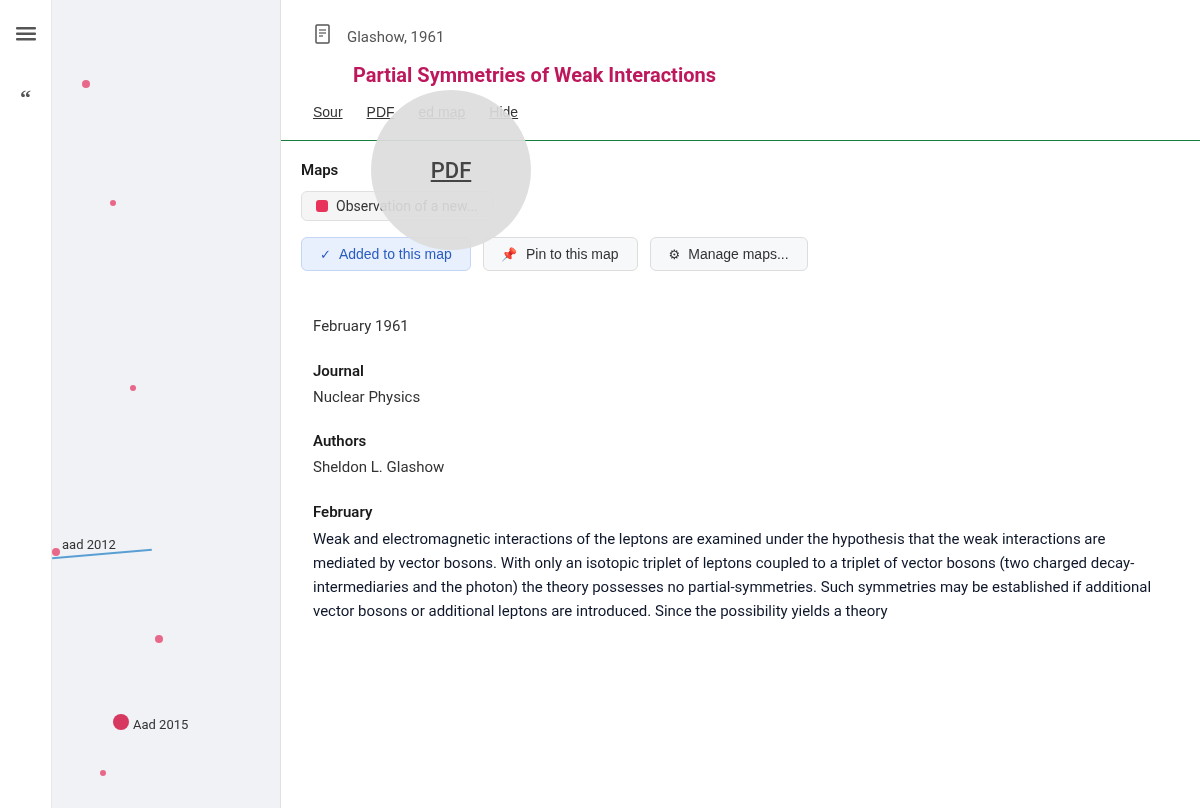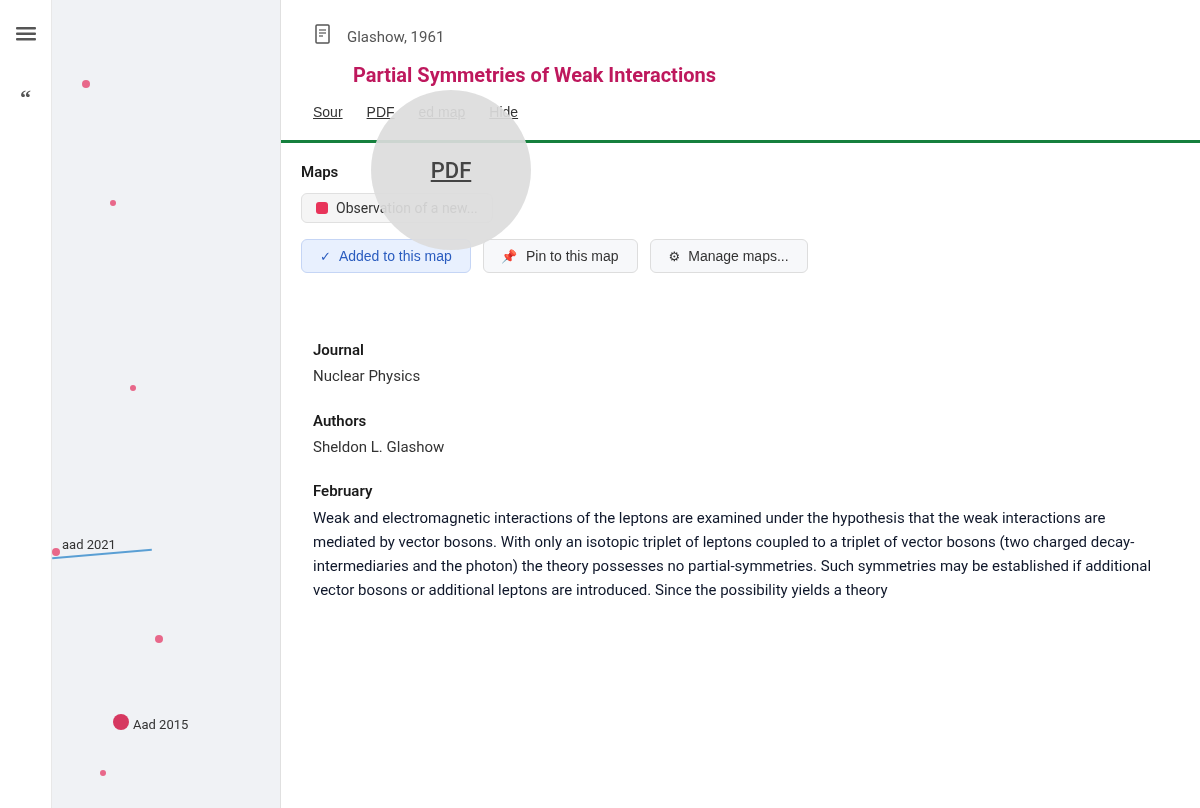--- a/index.html
+++ b/index.html
@@ -55,21 +55,21 @@
       height: 808px;
       background: #ffffff;
       border-left: 1px solid #e0e0e0;
       overflow-y: auto;
       overflow-x: hidden;
       position: relative;
     }
 
     .detail-header {
       padding: 24px 32px 0 32px;
-      border-bottom: 3px solid #15803d;
+      border-bottom: 1px solid #15803d;
     }
 
     .citation-label {
       display: flex;
       align-items: center;
       gap: 12px;
       margin-bottom: 12px;
     }
 
     .paper-title {
@@ -270,21 +270,21 @@
   </div>
 
   <div class="map-dot small" style="top:80px; left:82px;"></div>
   <div class="map-dot tiny" style="top:200px; left:110px;"></div>
   <div class="map-dot tiny" style="top:385px; left:130px;"></div>
 
   <div style="position:absolute; top:553px; left:52px; width:100px; height:2px; background:#5a9fd4; transform: rotate(-5deg);"></div>
 
   <div class="map-dot small" style="top:548px; left:52px;"></div>
 
-  <span class="map-label" style="top:537px; left:62px;">aad 2021</span>
+  <span class="map-label" style="top:537px; left:62px;">aad 2012</span>
 
   <div class="map-dot large" style="top:714px; left:113px;"></div>
   <div class="map-dot small" style="top:635px; left:155px;"></div>
   <div class="map-dot tiny" style="top:770px; left:100px;"></div>
   <span class="map-label" style="top:717px; left:133px;">Aad 2015</span>
 </div>
 
 <div class="right-panel">
 
   <div class="pdf-circle-overlay">
@@ -334,20 +334,21 @@
       </button>
       <button class="map-action-btn">
         <span class="btn-icon">⚙</span>
         <span>Manage maps...</span>
       </button>
     </div>
   </div>
 
   <div class="detail-body">
     <div class="detail-section">
+      <div class="detail-section-value">February 1961</div>
     </div>
 
     <div class="detail-section">
       <div class="detail-section-label">Journal</div>
       <div class="detail-section-value">Nuclear Physics</div>
     </div>
 
     <div class="detail-section">
       <div class="detail-section-label">Authors</div>
       <div class="detail-section-value">Sheldon L. Glashow</div>

